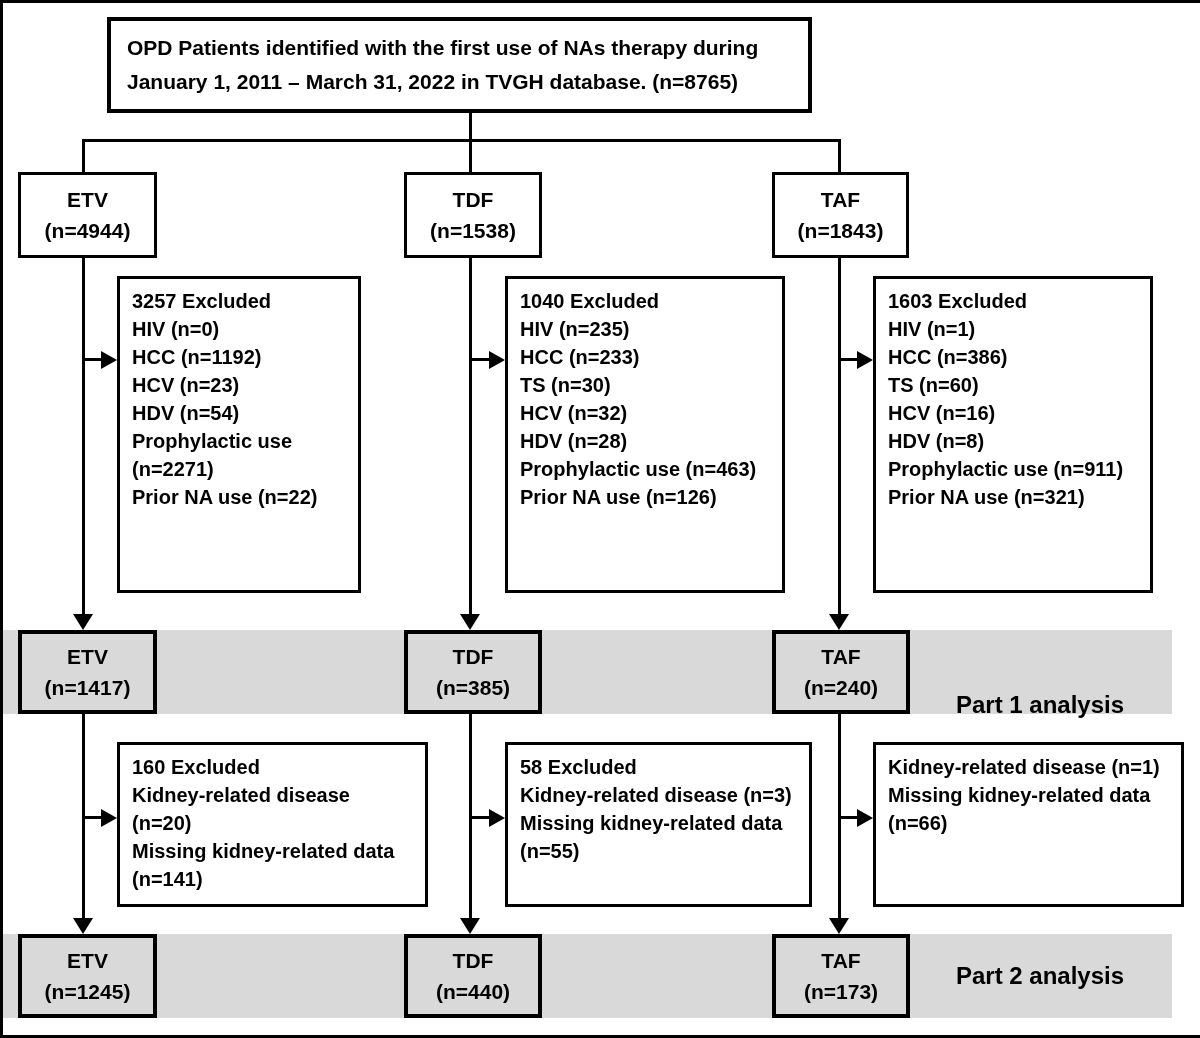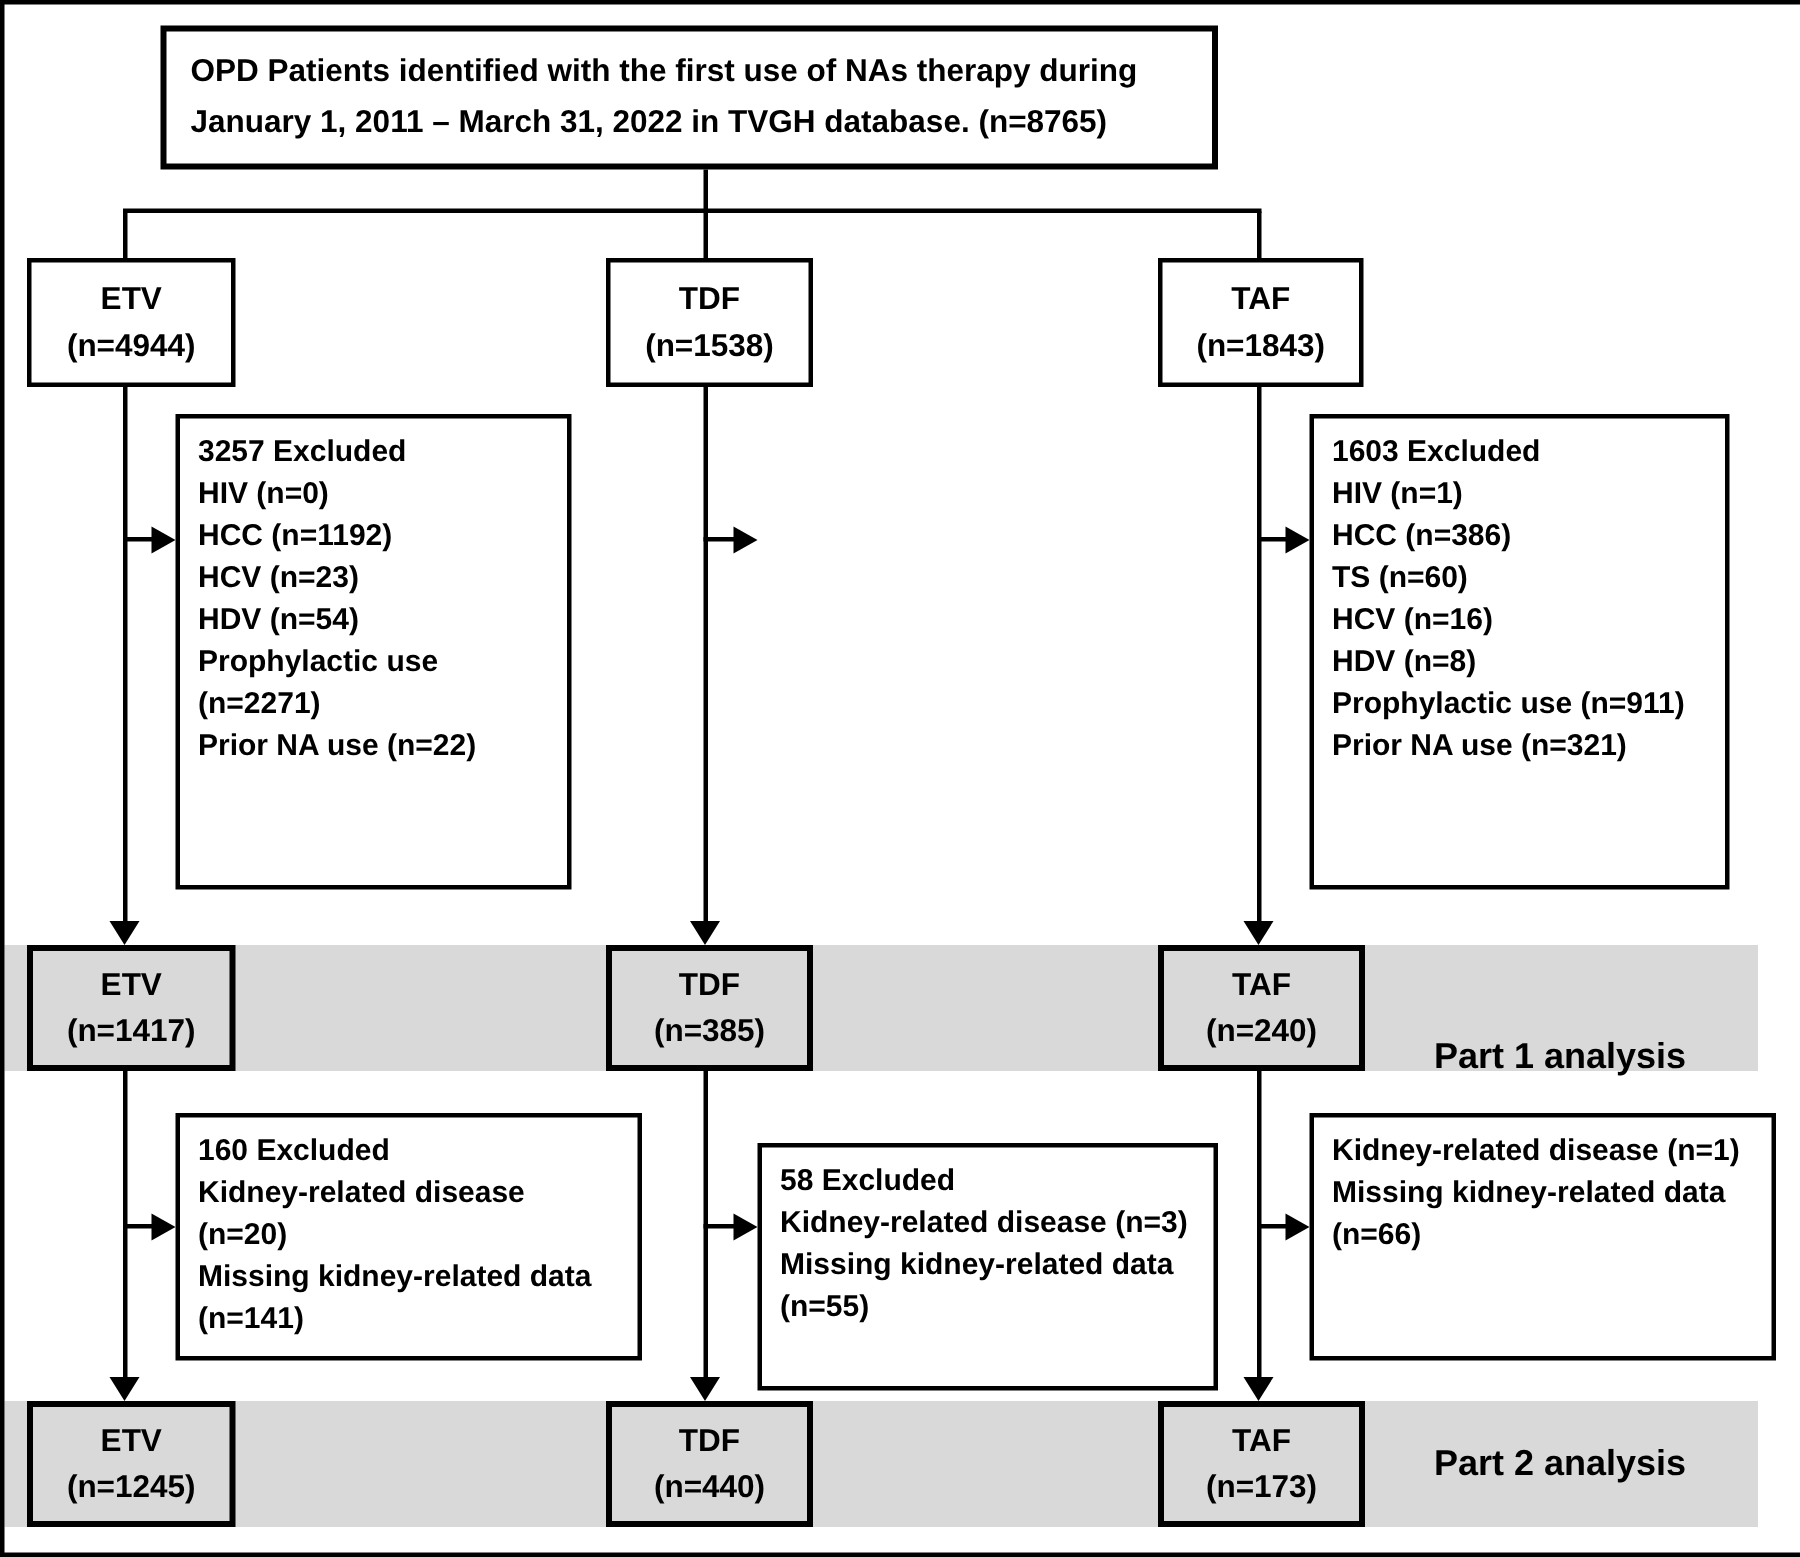--- a/index.html
+++ b/index.html
@@ -101,21 +101,21 @@
   <div class="line" style="left:838px; top:141px; width:3px; height:31px;"></div>
 
   <div class="box cohort" style="left:18px; top:172px; width:139px; height:86px;">
     <div>ETV</div>
     <div>(n=4944)</div>
   </div>
   <div class="line" style="left:82px; top:258px; width:3px; height:356px;"></div>
   <div class="arrow-down" style="left:73px; top:614px;"></div>
   <div class="line" style="left:82px; top:358px; width:21px; height:3px;"></div>
   <div class="arrow-right" style="left:101px; top:351px;"></div>
-  <div class="box excl" style="left:117px; top:276px; width:264px; height:317px;">
+  <div class="box excl" style="left:117px; top:276px; width:244px; height:317px;">
     <div>3257 Excluded</div>
     <div>HIV (n=0)</div>
     <div>HCC (n=1192)</div>
     <div>HCV (n=23)</div>
     <div>HDV (n=54)</div>
     <div>Prophylactic use (n=2271)</div>
     <div>Prior NA use (n=22)</div>
   </div>
   <div class="box gray cohort" style="left:18px; top:630px; width:139px; height:84px;">
     <div>ETV</div>
@@ -137,29 +137,39 @@
   </div>
 
   <div class="box cohort" style="left:404px; top:172px; width:138px; height:86px;">
     <div>TDF</div>
     <div>(n=1538)</div>
   </div>
   <div class="line" style="left:469px; top:258px; width:3px; height:356px;"></div>
   <div class="arrow-down" style="left:460px; top:614px;"></div>
   <div class="line" style="left:469px; top:358px; width:21px; height:3px;"></div>
   <div class="arrow-right" style="left:489px; top:351px;"></div>
+  <div class="box excl" style="left:505px; top:276px; width:280px; height:317px;">
+    <div>1040 Excluded</div>
+    <div>HIV (n=235)</div>
+    <div>HCC (n=233)</div>
+    <div>TS (n=30)</div>
+    <div>HCV (n=32)</div>
+    <div>HDV (n=28)</div>
+    <div>Prophylactic use (n=463)</div>
+    <div>Prior NA use (n=126)</div>
+  </div>
   <div class="box gray cohort" style="left:404px; top:630px; width:138px; height:84px;">
     <div>TDF</div>
     <div>(n=385)</div>
   </div>
   <div class="line" style="left:469px; top:714px; width:3px; height:204px;"></div>
   <div class="arrow-down" style="left:460px; top:918px;"></div>
   <div class="line" style="left:469px; top:816px; width:21px; height:3px;"></div>
   <div class="arrow-right" style="left:489px; top:809px;"></div>
-  <div class="box excl" style="left:505px; top:742px; width:307px; height:165px;margin-top:20px;">
+  <div class="box excl" style="left:505px; top:742px; width:307px; height:165px;">
     <div>58 Excluded</div>
     <div>Kidney-related disease (n=3)</div>
     <div>Missing kidney-related data</div>
     <div>(n=55)</div>
   </div>
   <div class="box gray cohort" style="left:404px; top:934px; width:138px; height:84px;">
     <div>TDF</div>
     <div>(n=440)</div>
   </div>
 

